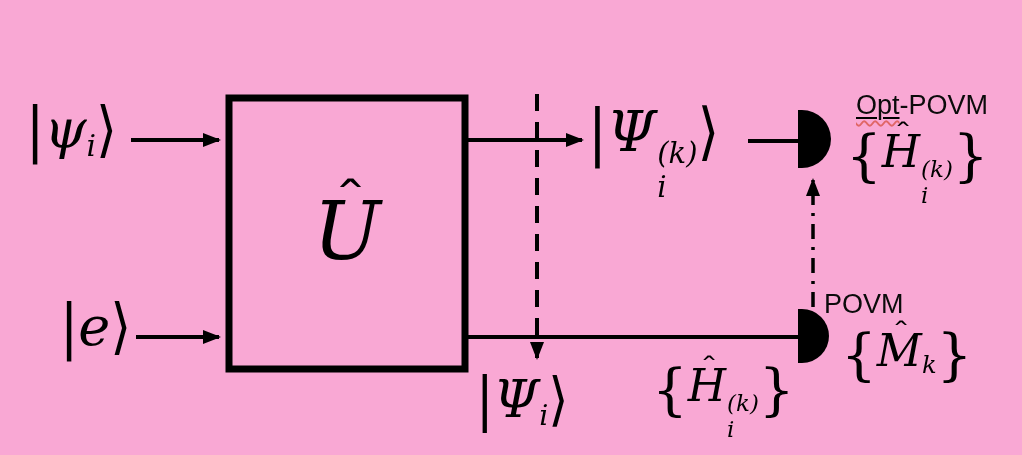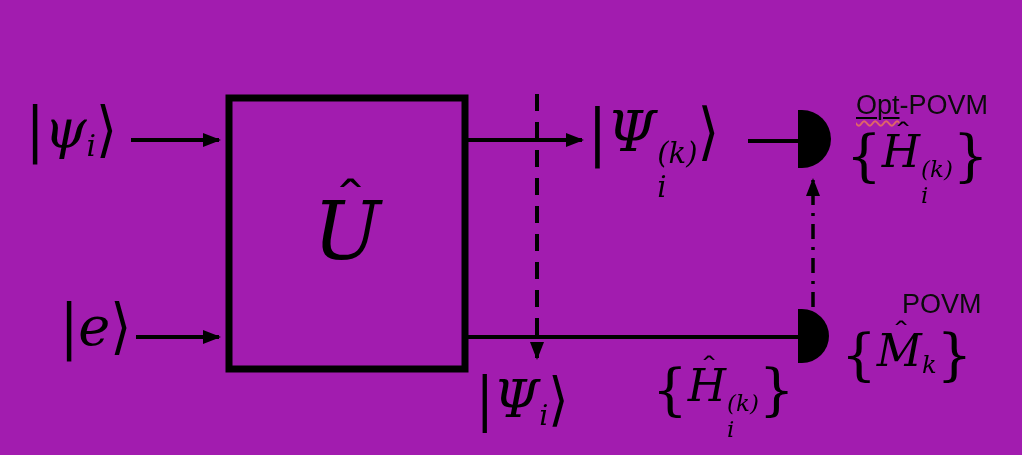--- a/index.html
+++ b/index.html
@@ -1,20 +1,20 @@
 <!DOCTYPE html>
 <html><head>
 <meta charset="utf-8">
 <style>
   html, body { margin: 0; padding: 0; background: #ffffff; }
   .stage {
     position: relative;
     width: 1022px;
     height: 455px;
-    background: #a21caf;
+    background: #f9a8d4;
     overflow: hidden;
     font-family: "Liberation Sans", sans-serif;
   }
   .stage svg { position: absolute; left: 0; top: 0; }
 
   
   .math {
     position: absolute;
     color: #000;
     font-family: "DejaVu Serif", serif;
@@ -146,21 +146,21 @@
     <span class="wavy-wrap"><span class="solid-under">Opt</span></span><span>-POVM</span>
   </div>
 
   <div class="math" style="left:846px; top:128px; font-size:44px">
     <span class="brace">{</span><span class="hatted"><span class="hat-mark">ˆ</span><span>H</span></span><span class="scripts">
         <span>(k)</span>
         <span>i</span>
       </span><span class="brace">}</span>
   </div>
 
-  <div class="dtitle" style="left:902px; top:291px">
+  <div class="dtitle" style="left:824px; top:291px">
     <span>POVM</span>
   </div>
 
   <div class="math" style="left:841px; top:327px; font-size:44px">
     <span class="brace">{</span><span class="hatted"><span class="hat-mark">ˆ</span><span>M</span></span><span class="sub1">k</span><span class="brace">}</span>
   </div>
 
 </div>
 
 </body></html>

